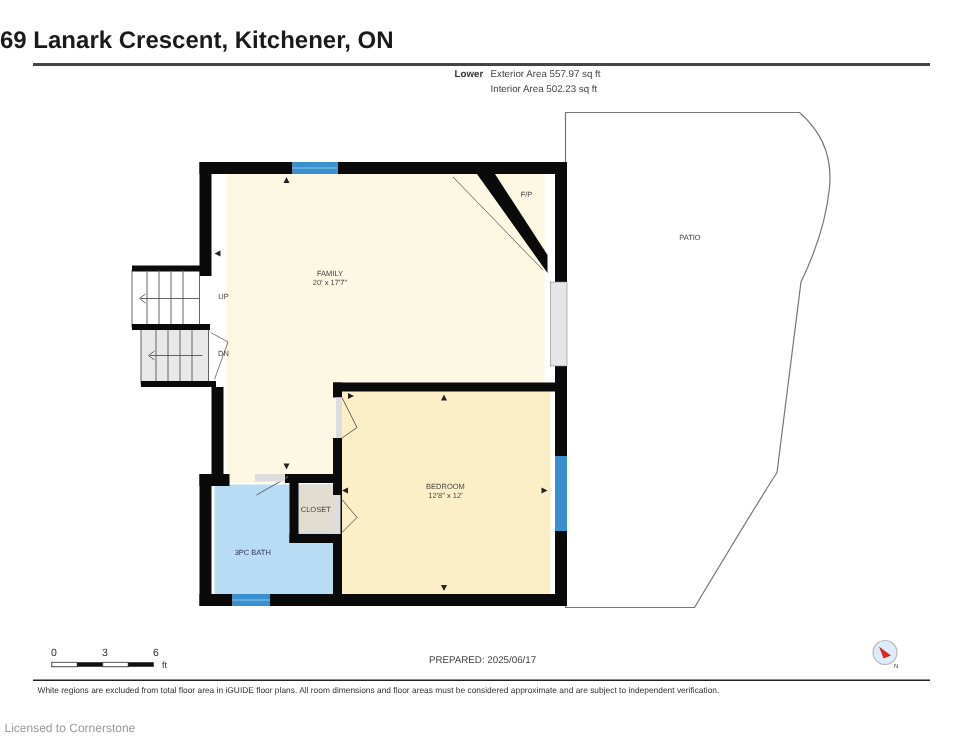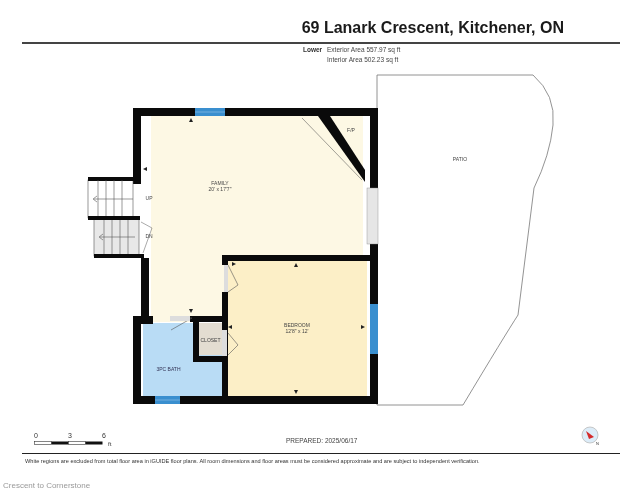--- a/index.html
+++ b/index.html
@@ -1,17 +1,17 @@
 <!DOCTYPE html>
 <html><head>
 <meta charset="utf-8">
 <style>
   html, body { margin:0; padding:0; background:#ffffff; }
   body { width:640px; height:494px; position:relative; overflow:hidden; font-family:"Liberation Sans", sans-serif; color:#222; }
-  .title { position:absolute; left:0; width:564px; top:19px; text-align:right; font-size:16px; font-weight:bold; color:#1a1a1a; }
+  .title { position:absolute; left:0; width:564px; top:19px; text-align:left; font-size:16px; font-weight:bold; color:#1a1a1a; }
   .title-rule { position:absolute; left:22px; width:598px; top:42px; height:2px; background:#444; }
   .level { position:absolute; left:303px; top:46px; font-size:6.5px; font-weight:bold; color:#333; }
   .area { position:absolute; left:327px; font-size:6.5px; color:#444; }
   .plan { position:absolute; left:0; top:0; width:640px; height:494px; }
   .lbl { position:absolute; font-size:5px; color:#444; text-align:center; line-height:6px; }
   .scale { position:absolute; left:34px; top:432px; width:130px; height:20px; }
   .scale-num { position:absolute; font-size:7px; color:#333; top:0; }
   .prepared { position:absolute; left:286px; top:437px; font-size:6.5px; color:#444; }
   .compass { position:absolute; left:580px; top:425px; width:22px; height:22px; }
   .bottom-rule { position:absolute; left:22px; width:598px; top:453px; height:1px; background:#222; }
@@ -147,13 +147,13 @@
 <div class="prepared">PREPARED: 2025/06/17</div>
 
 <svg class="compass" viewBox="0 0 22 22">
   <circle cx="10" cy="10" r="8" fill="#dcecf8" stroke="#bbb" stroke-width="0.8"></circle>
   <polygon points="6,6 14,12 9,14" fill="#d42a2a"></polygon>
   <text x="16" y="20" font-size="4" fill="#333" font-family="Liberation Sans, sans-serif">N</text>
 </svg>
 
 <div class="bottom-rule"></div>
 <div class="disclaimer">White regions are excluded from total floor area in iGUIDE floor plans. All room dimensions and floor areas must be considered approximate and are subject to independent verification.</div>
-<div class="license">Crescent to Cornerstone</div>
+<div class="license">Licensed to Cornerstone</div>
 
 </body></html>

